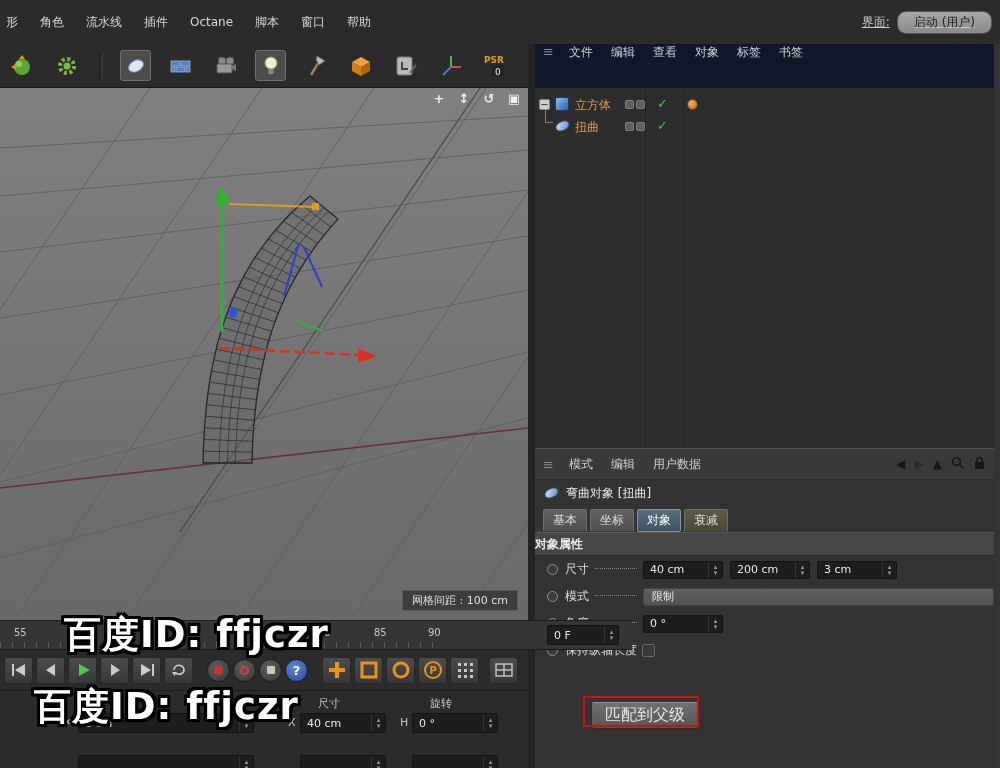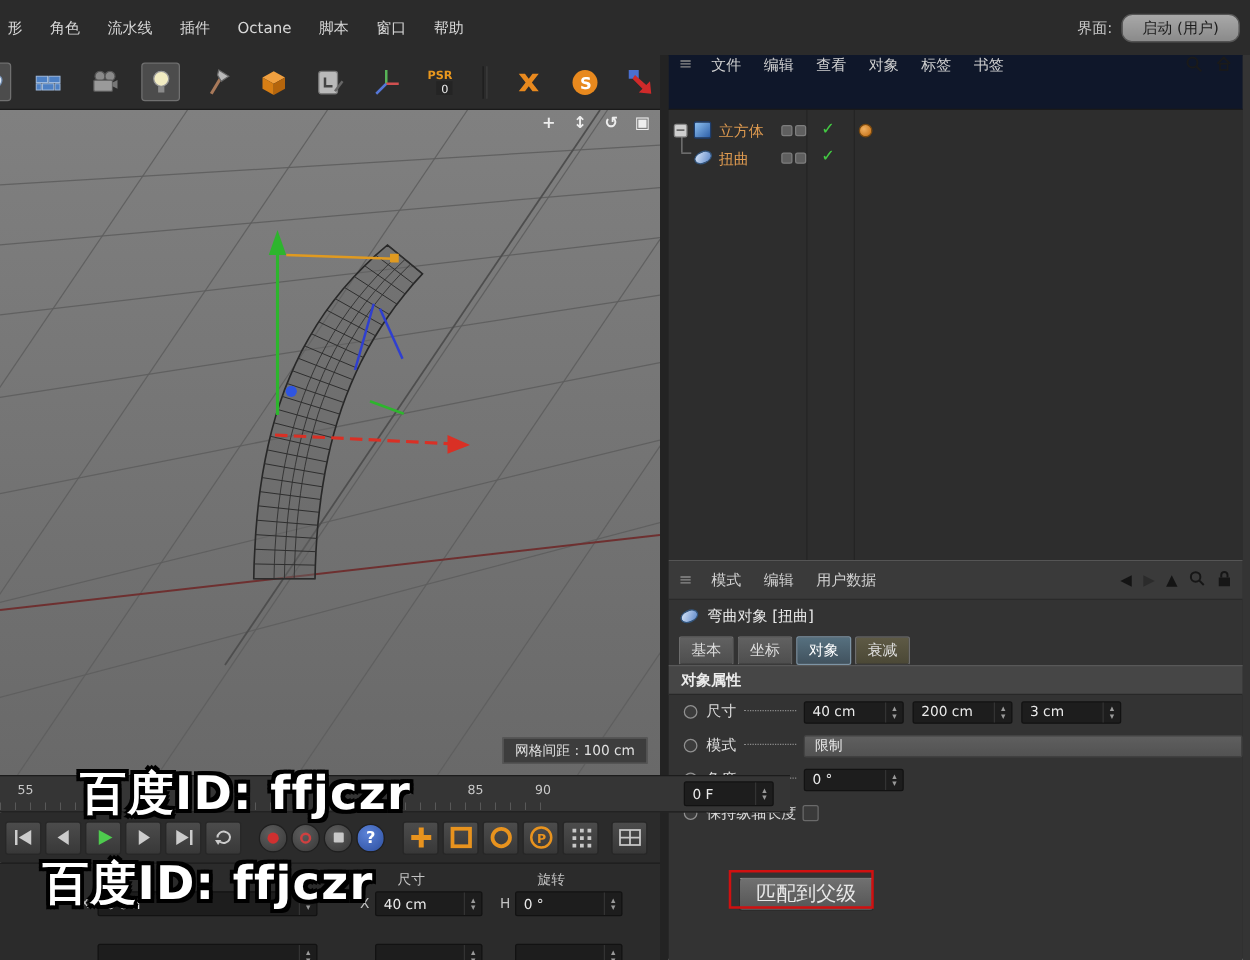--- a/index.html
+++ b/index.html
@@ -4,27 +4,27 @@
 <style>
   html,body{margin:0;padding:0;background:#111;}
   .app{position:relative;width:1000px;height:768px;background:#2b2b2b;overflow:hidden;
        font-family:"DejaVu Sans",sans-serif;font-size:12px;color:#ccc;
        box-shadow:inset 0 0 0 1px #d9d9d9;}
   
   .menubar{position:absolute;left:0;top:0;width:100%;height:44px;display:flex;align-items:center;
            background:#2b2b2b;border-bottom:1px solid #1a1a1a;}
   .menu-item{padding:0 11px;color:#d8d8d8;cursor:default;white-space:nowrap;}
   .menu-item:first-child{margin-left:-5px;}
-  .iface{margin-left:auto;display:flex;align-items:center;gap:7px;padding-right:8px;}
+  .iface{margin-left:auto;display:flex;align-items:center;gap:7px;padding-right:8px;text-decoration:underline;}
   .iface-label{color:#c8c8c8;}
   .iface-btn{background:linear-gradient(#a8a8a8,#8a8a8a);color:#1c1c1c;border:1px solid #555;
              border-radius:9px;padding:2px 16px;font-size:12px;}
   
   .main-toolbar{position:absolute;left:0;top:44px;width:528px;height:44px;display:flex;align-items:center;
-                gap:14px;padding-left:18px;background:#2b2b2b;border-bottom:1px solid #1a1a1a;box-sizing:border-box;justify-content:flex-end;}
+                gap:14px;padding-left:6px;background:#2b2b2b;border-bottom:1px solid #1a1a1a;box-sizing:border-box;}
   .ticon{width:31px;height:31px;display:flex;align-items:center;justify-content:center;border-radius:3px;flex:0 0 auto;}
   .ticon.pressed{background:#4c4c4c;border:1px solid #707070;box-sizing:border-box;}
   .tsep{width:2px;height:26px;border-left:1px solid #1d1d1d;border-right:1px solid #3e3e3e;margin:0 3px;flex:0 0 auto;}
   
   .vdiv{position:absolute;left:528px;top:44px;width:7px;height:724px;background:#232323;}
   .rightedge{position:absolute;left:994px;top:44px;width:6px;height:724px;background:#343434;}
   
   .om-header{position:absolute;left:535px;top:44px;width:459px;height:44px;display:flex;align-items:flex-start;
              background:#0f172a;border-bottom:1px solid #1a1a1a;box-sizing:border-box;}
   .grip{color:#8a8a8a;padding:0 6px 0 8px;font-size:13px;}
@@ -56,21 +56,21 @@
   .attr-hicons{margin-left:auto;display:flex;gap:9px;align-items:center;padding-right:8px;color:#161616;font-size:12px;}
   .attr-title{height:26px;display:flex;align-items:center;gap:7px;padding-left:9px;color:#e8e8e8;}
   .title-bean{width:15px;height:10px;border-radius:50%;background:linear-gradient(135deg,#dce9fa,#5b86c8);
               border:1px solid #33567e;transform:rotate(-24deg);box-sizing:border-box;}
   .attr-tabs{height:26px;display:flex;gap:3px;align-items:flex-end;padding-left:8px;}
   .tab{padding:2px 9px;background:linear-gradient(#616161,#4e4e4e);border:1px solid #6d6d6d;border-bottom-color:#3a3a3a;
        border-radius:2px;color:#ddd;font-size:12px;}
   .tab.active{background:linear-gradient(#56707f,#41525e);color:#fff;border-color:#7d94a5;}
   .tab.falloff{background:linear-gradient(#5e5a45,#4b4836);}
   .attr-section{height:22px;line-height:22px;background:#464646;border-top:1px solid #585858;border-bottom:1px solid #282828;
-                padding-left:10px;color:#ececec;font-weight:bold;}
+                color:#ececec;font-weight:bold;}
   .param-row{height:27px;display:flex;align-items:center;padding-left:12px;}
   .labelcol{flex:0 0 96px;display:flex;align-items:center;min-width:0;}
   .labelcol.auto{flex:0 0 auto;}
   .pcircle{width:9px;height:9px;border:1px solid #919191;border-radius:50%;background:#3c3c3c;margin-right:7px;flex:0 0 auto;box-sizing:content-box;}
   .plabel{color:#dcdcdc;white-space:nowrap;}
   .dots{flex:1;margin:0 6px 3px 6px;border-bottom:1px dotted #8a8a8a;height:1px;min-width:4px;}
   .nfield{height:18px;background:#1d1d1d;border:1px solid #121212;border-radius:2px;display:flex;align-items:center;
           color:#eaeaea;font-size:11px;margin-right:7px;box-sizing:border-box;}
   .nfield .val{flex:1;padding-left:6px;white-space:nowrap;}
   .spin{width:13px;height:100%;display:flex;flex-direction:column;align-items:center;justify-content:center;

